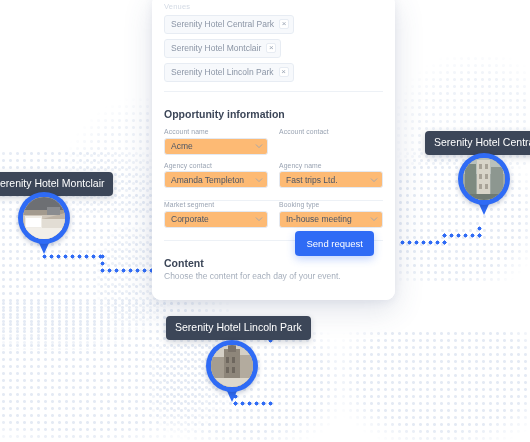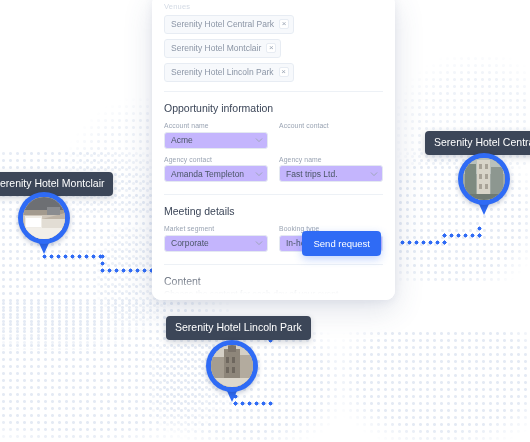--- a/index.html
+++ b/index.html
@@ -121,35 +121,35 @@
     background: #ffffff;
     color: #9aa4b3;
     font-size: 8px;
   }
 
   .divider { height: 1px; background: #edf1f6; margin: 9px 0 0; }
 
   .section-title {
     font-size: 10.5px;
     color: #3c4658;
-    font-weight: normal;
-    margin: 10px 0 8px;
+    font-weight: bold;
+    margin: 16px 0 8px;
   }
 
   .grid2 { display: grid; grid-template-columns: 1fr 1fr; gap: 7px 11px; }
   .field-label {
     font-size: 6.8px;
     color: #9aa4b3;
     margin-bottom: 2.5px;
     letter-spacing: .1px;
   }
   .select {
     display: flex; align-items: center; justify-content: space-between;
     height: 17px;
-    background: #c4b5fd;
+    background: #fdba74;
     border: 1px solid #e4e9f1;
     border-radius: 3px;
     padding: 0 4px 0 6px;
     font-size: 8.5px;
     color: #4a5566;
   }
   .select .chev {
     width: 8px; height: 8px;
     color: #9aa4b3;
   }
@@ -157,21 +157,21 @@
 
   .content-sub {
     font-size: 8.5px;
     color: #9aa4b3;
     margin-top: -3px;
     margin-bottom: 7px;
   }
 
   #send-request {
     position: absolute;
-    right: 14px; bottom: 44px;
+    right: 21px; bottom: 44px;
     background: #2f6bf5;
     color: #ffffff;
     font-size: 9.5px;
     padding: 7px 11px;
     border: none;
     border-radius: 4px;
     box-shadow: 0 3px 8px rgba(47,107,245,.30);
     cursor: pointer;
     font-family: "Liberation Sans", sans-serif;
   }
@@ -284,21 +284,20 @@
             <svg viewBox="0 0 10 10">
                 <path d="M1.5 3.5 L5 7 L8.5 3.5" fill="none" stroke="currentColor" stroke-width="1.1" stroke-linecap="round" stroke-linejoin="round"></path>
               </svg>
           </span>
         </div>
       </div>
     </div>
 
     <div class="divider" style="margin-top:12px;"></div>
 
-    <div class="section-title">Meeting details</div>
 
     <div class="grid2">
       <div>
         <div class="field-label">Market segment</div>
         <div class="select">
           <span>Corporate</span>
           <span class="chev">
             <svg viewBox="0 0 10 10">
                 <path d="M1.5 3.5 L5 7 L8.5 3.5" fill="none" stroke="currentColor" stroke-width="1.1" stroke-linecap="round" stroke-linejoin="round"></path>
               </svg>

